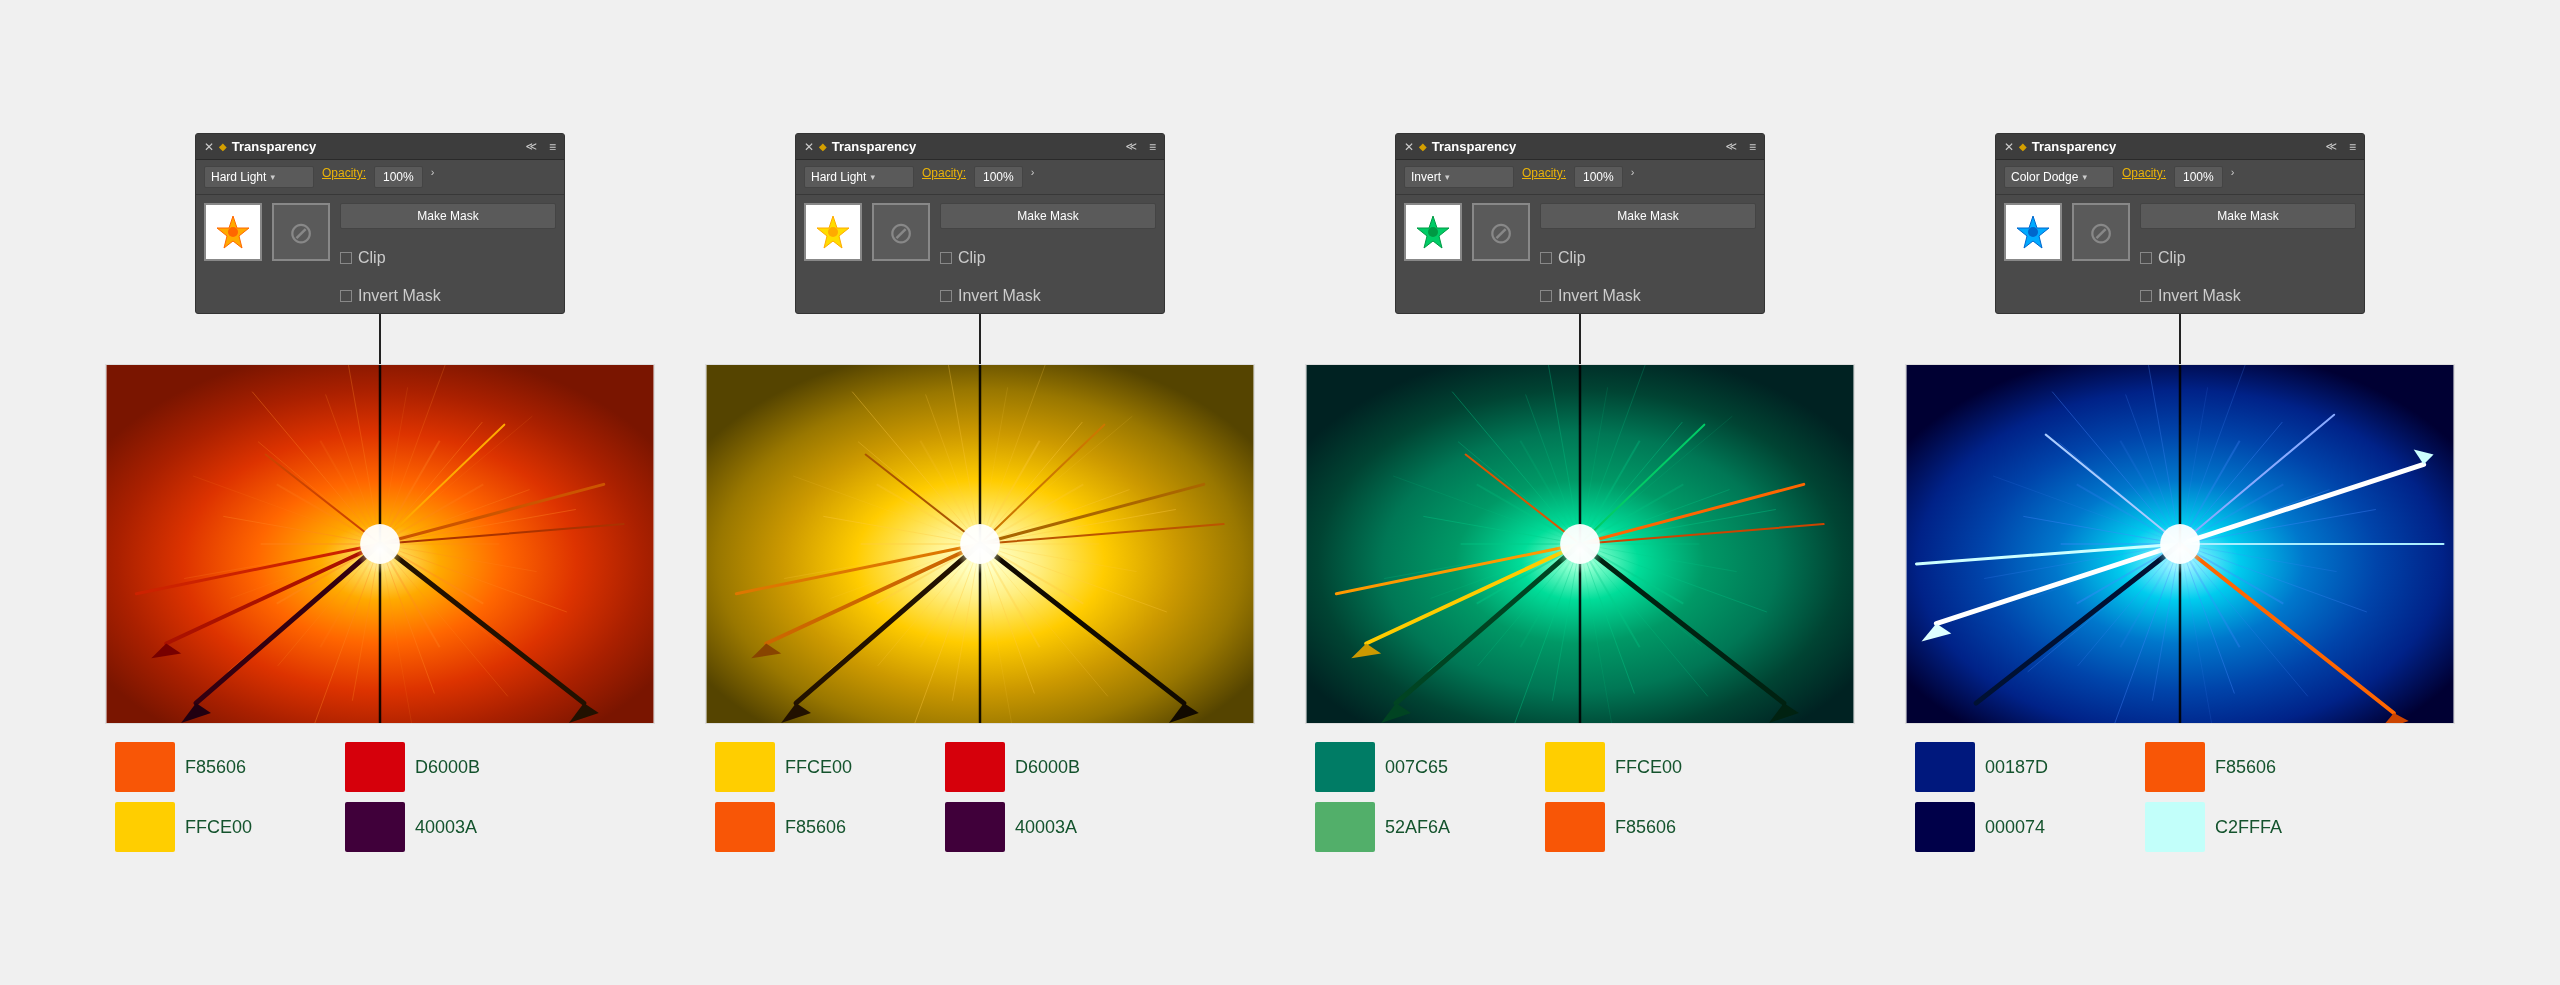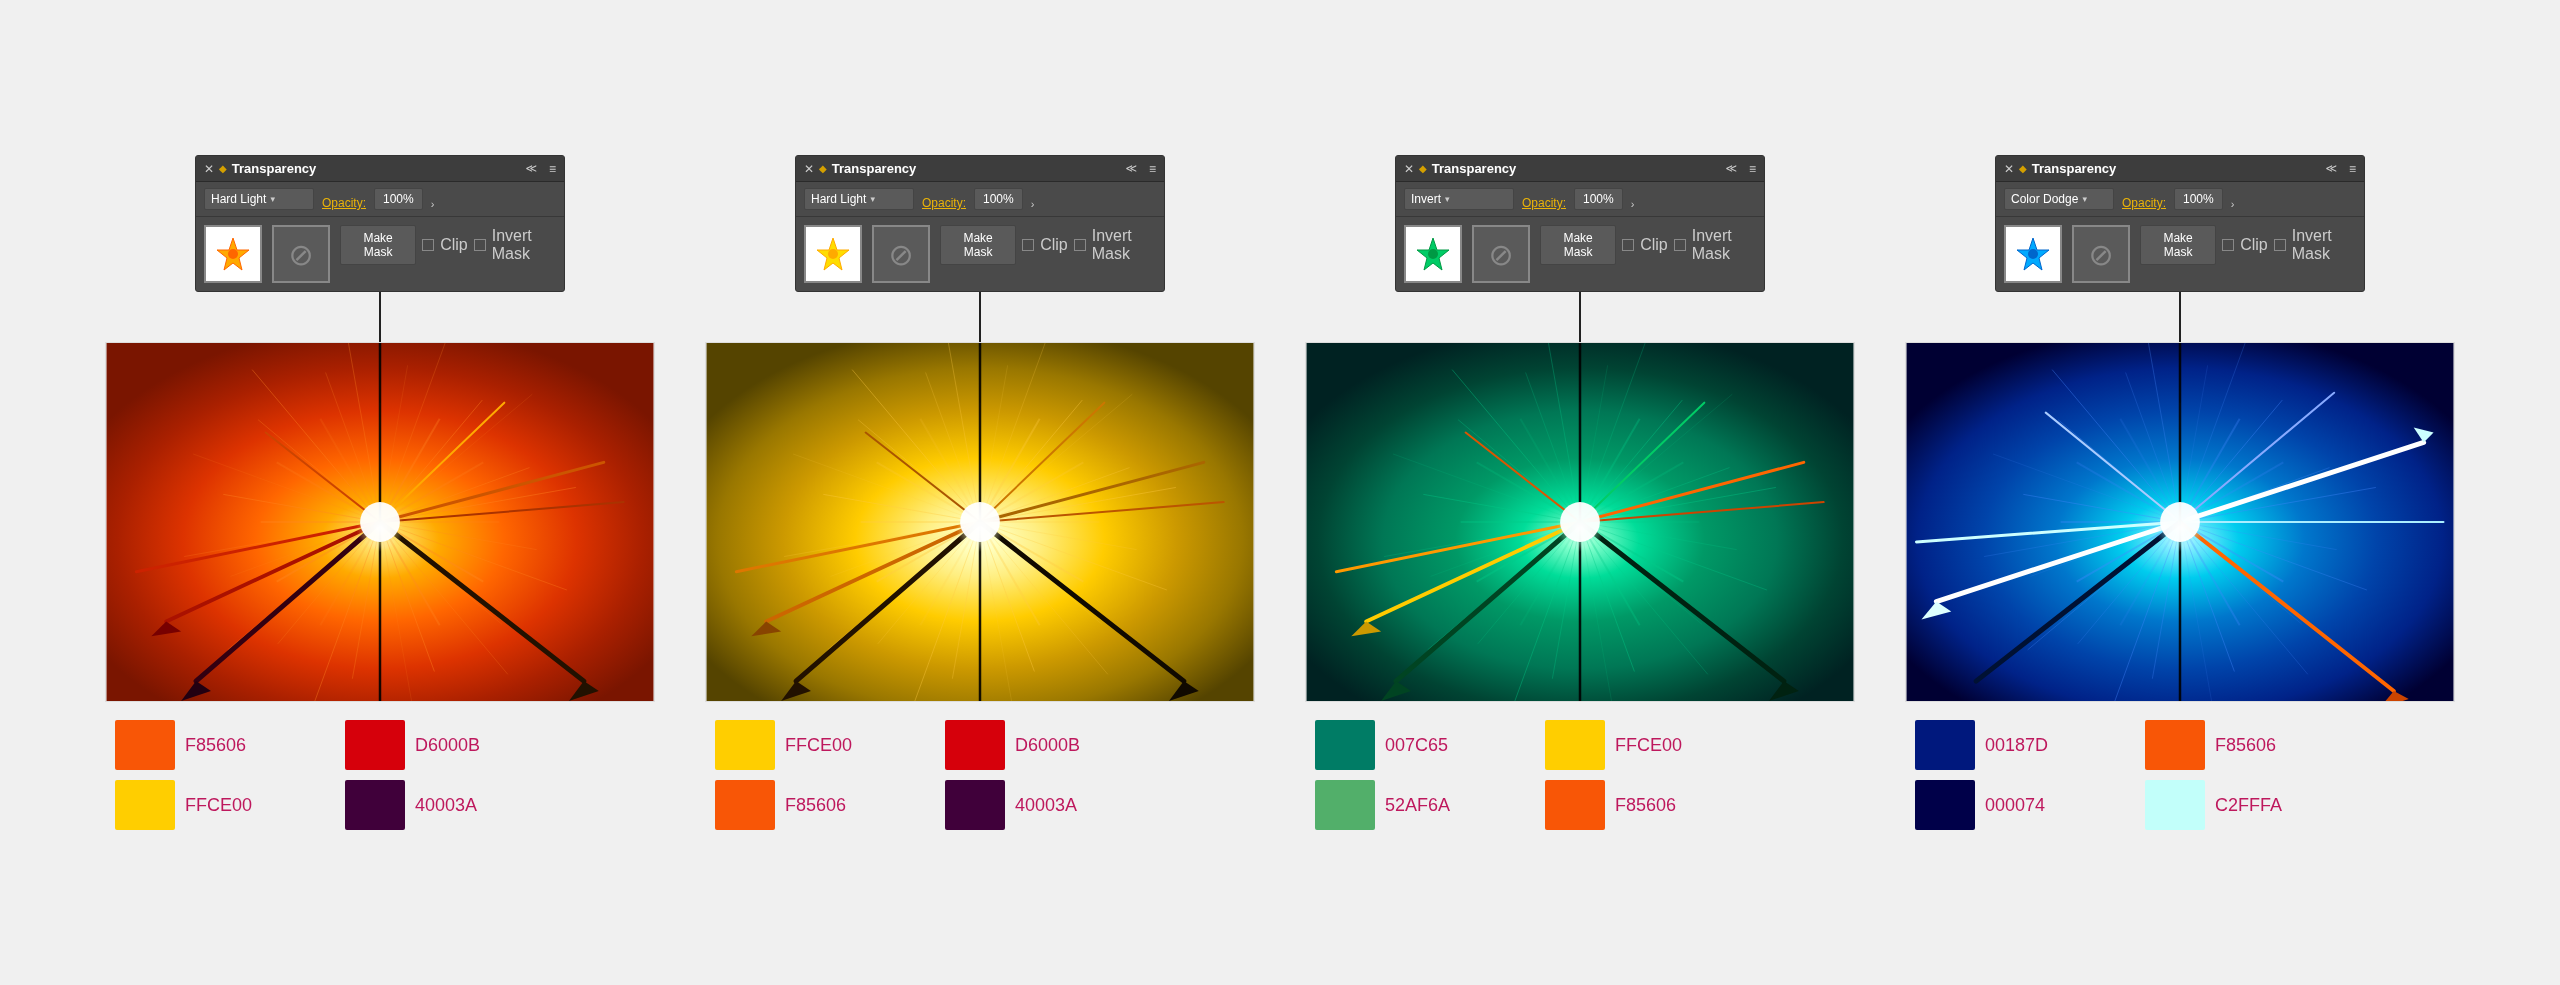--- a/index.html
+++ b/index.html
@@ -68,21 +68,21 @@
     .panel-collapse {
       color: #ccc;
       font-size: 11px;
     }
     .panel-menu {
       color: #ccc;
       font-size: 12px;
     }
     .panel-blend-row {
       display: flex;
-      align-items: flex-end;
+      align-items: flex-start;
       padding: 6px 8px;
       gap: 8px;
       border-bottom: 1px solid #383838;
     }
     .blend-select {
       background: #5a5a5a;
       border: 1px solid #444;
       color: #fff;
       font-size: 12px;
       padding: 3px 6px;
@@ -148,21 +148,22 @@
       align-items: center;
       justify-content: center;
       flex-shrink: 0;
     }
     .no-entry-icon {
       color: #888;
       font-size: 30px;
     }
     .panel-buttons {
       display: flex;
-      gap: 6px;
+      flex-direction: column;
+      gap: 20px;
       flex: 1;
     }
     .make-mask-btn {
       background: #5a5a5a;
       border: 1px solid #444;
       color: #fff;
       font-size: 12px;
       padding: 5px 12px;
       border-radius: 2px;
       cursor: pointer;
@@ -218,21 +219,21 @@
       gap: 10px;
       width: 220px;
     }
     .swatch-box {
       width: 60px;
       height: 50px;
       flex-shrink: 0;
       border-radius: 2px;
     }
     .swatch-code {
-      color: #be185d;
+      color: #14532d;
       font-size: 18px;
       font-weight: 400;
       font-family: 'Arial', sans-serif;
     }
 
     
     .canvas-svg {
       position: absolute;
       top: 0; left: 0;
       width: 100%; height: 100%;

